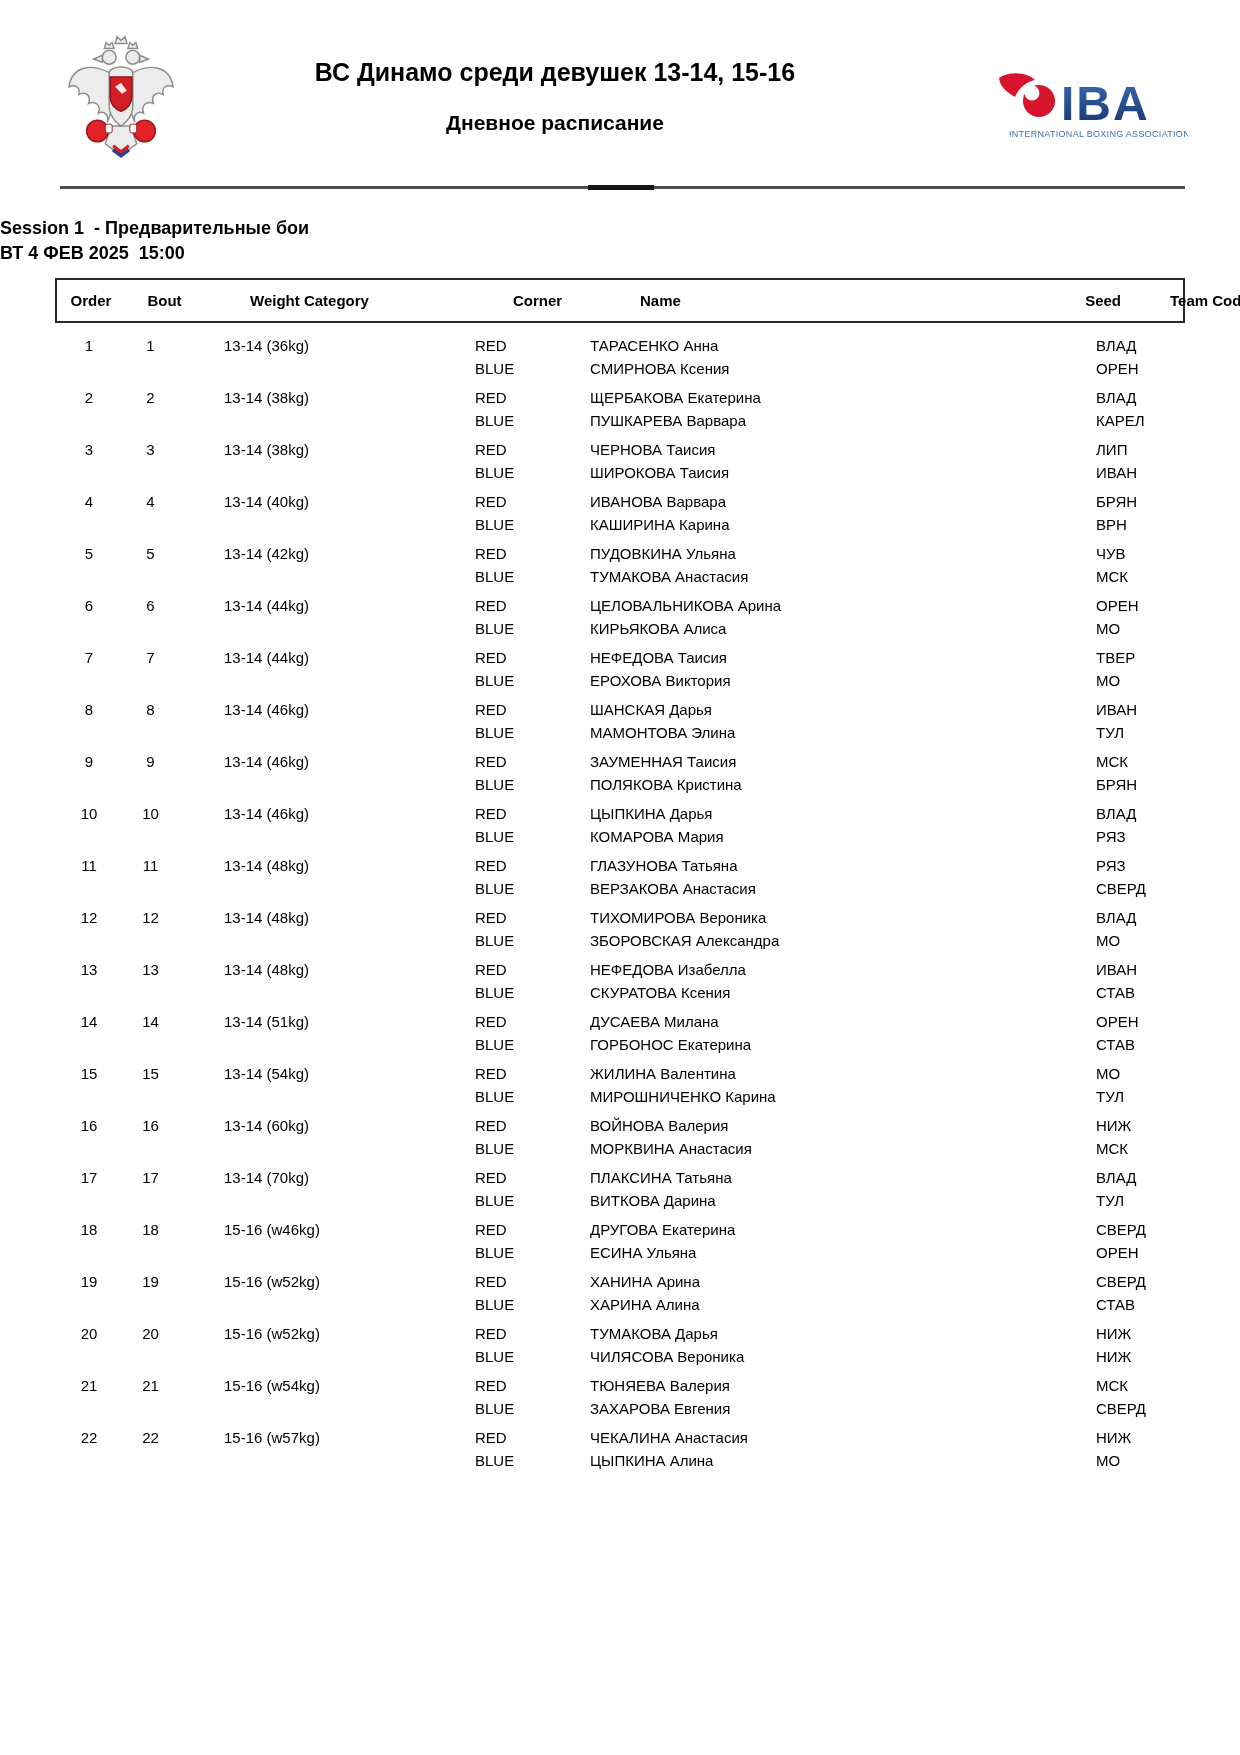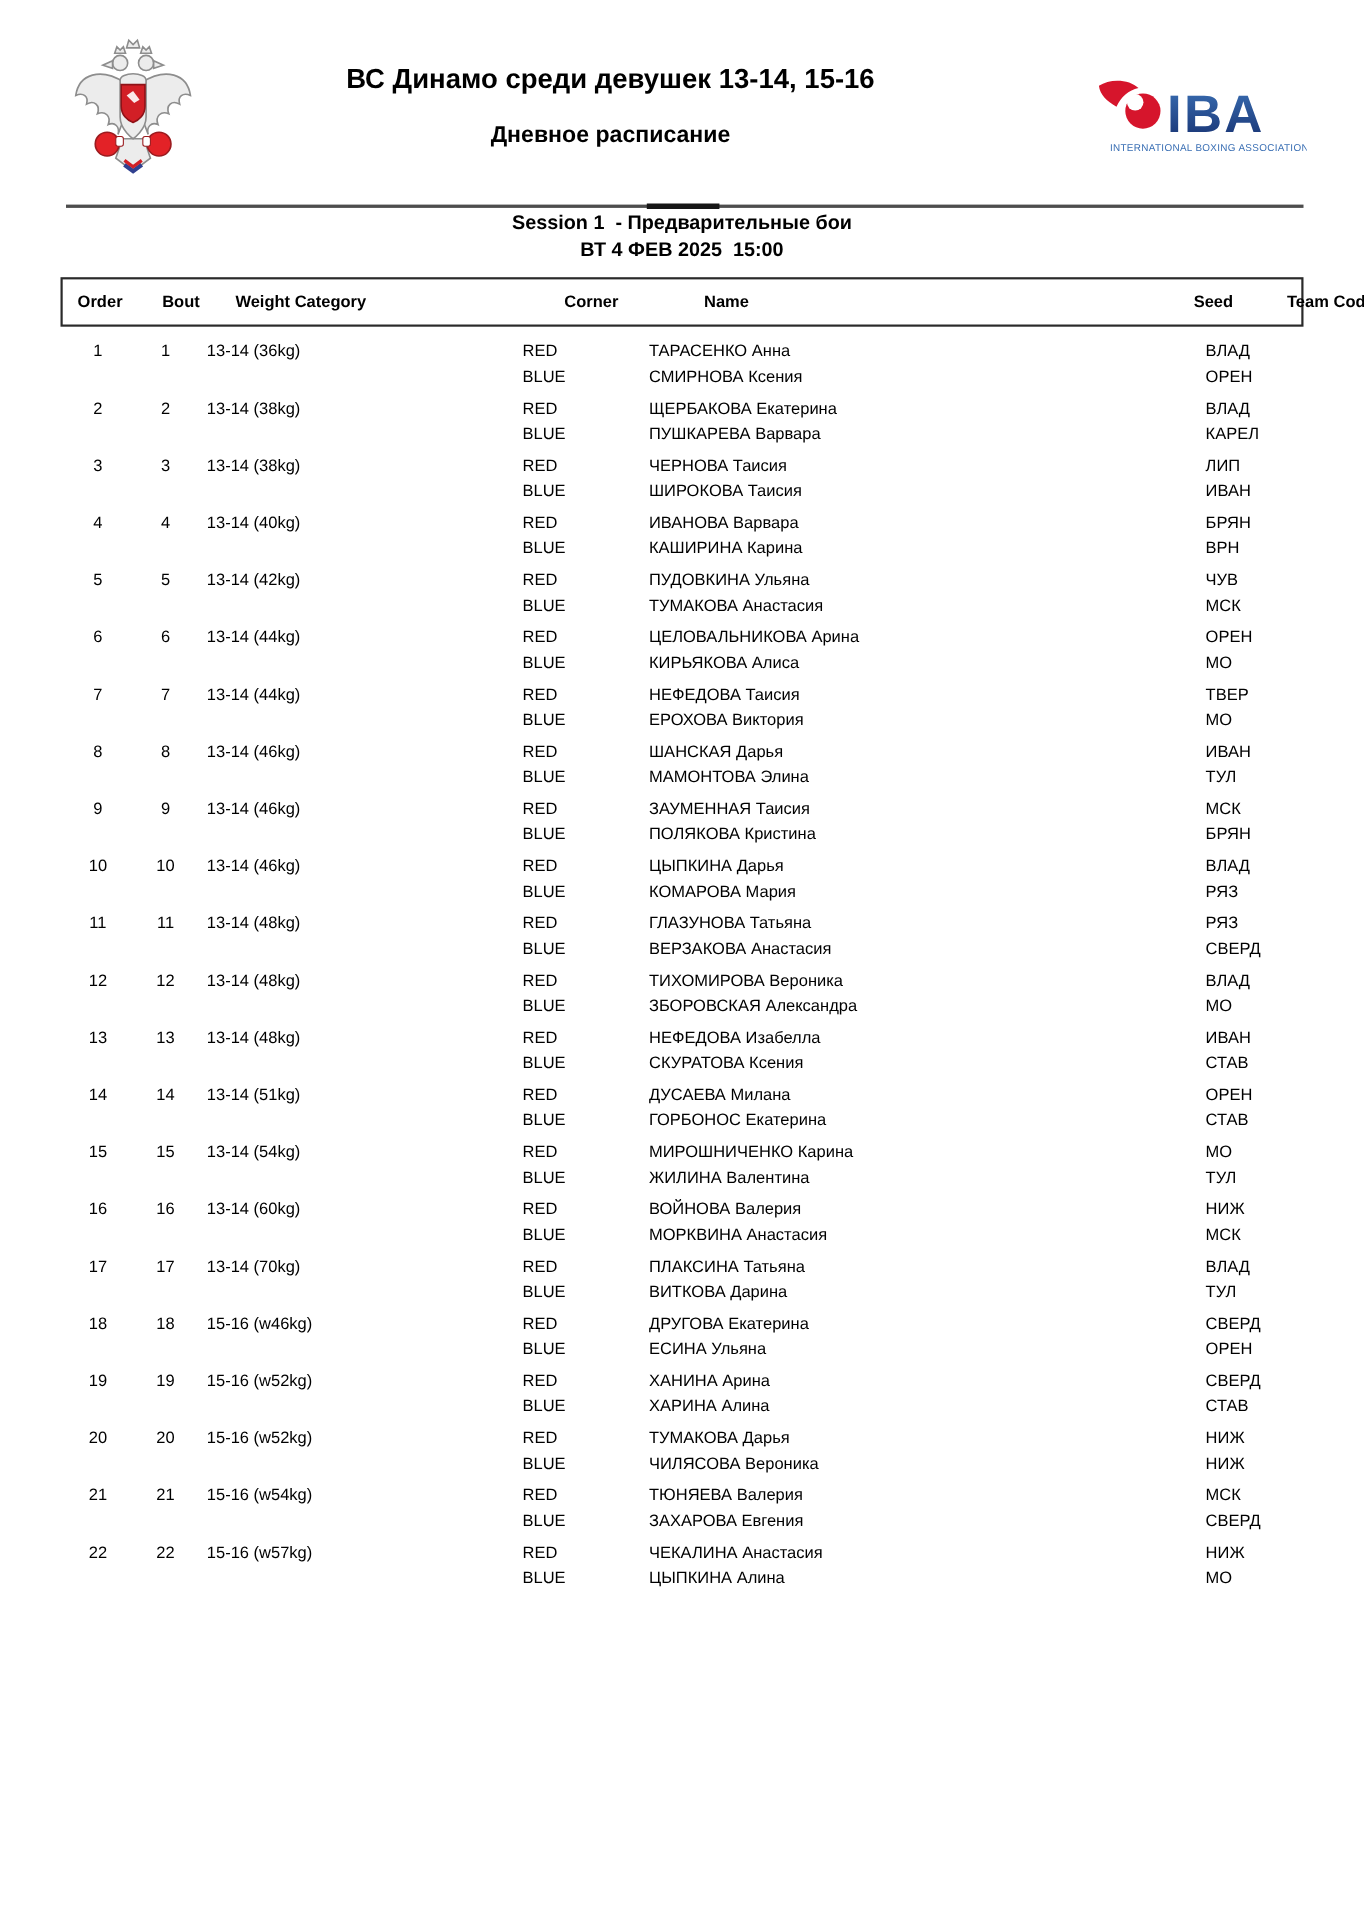--- a/index.html
+++ b/index.html
@@ -13,37 +13,37 @@
   .page-header { position:relative; height:190px; }
   .fed-emblem { position:absolute; left:62px; top:34px; width:118px; height:136px; }
   .title-block { position:absolute; left:180px; top:58px; width:750px; text-align:center; }
   .doc-title { font-size:25px; font-weight:bold; white-space:pre; }
   .doc-subtitle { font-size:21px; font-weight:bold; margin-top:24px; white-space:pre;text-align:center; }
   .iba-logo { position:absolute; left:993px; top:70px; width:195px; height:74px; }
   .header-rule { position:absolute; top:186px; left:60px; width:1125px; height:3px; background:#4d4d4d; }
   .header-rule-center { position:absolute; top:185px; left:588px; width:66px; height:5px; background:#161616; }
 
   
-  .session { text-align:center; }
+  .session { text-align:left; margin-top:26px; }
   .session-line { font-size:18px; font-weight:bold; line-height:25px; white-space:pre; }
 
   
   .schedule { margin:12px 55px 0 55px; width:1130px; }
   .grid-cols {
     display:grid;
     grid-template-columns:68px 55px 295px 115px 415px 80px 98px;
   }
   .table-header {
     border:2px solid #2a2a2a;
     height:41px; align-items:center;
     font-weight:bold; font-size:15px; line-height:17px;gap:12px;
   }
   .col-order  { text-align:center; }
   .col-bout   { text-align:center; }
-  .col-weight { padding-left:10px; }
+  .col-weight { padding-left:10px;margin-left:36px; }
   .col-corner { padding-left:2px; }
   .col-name   { padding-left:2px; }
   .col-seed   { text-align:right; padding-right:24px; }
   .col-team   { padding-left:13px; }
 
   .table-body { padding-top:11px; }
   .bout-row { font-size:15px; line-height:23px; margin-bottom:6px; }
   .bout-row .cell { vertical-align:top; }
   .two-line div { height:23px; }
 </style>
@@ -385,22 +385,22 @@
 
   <div class="bout-row grid-cols">
     <div class="cell col-order">15</div>
     <div class="cell col-bout">15</div>
     <div class="cell col-weight">13-14 (54kg)</div>
     <div class="cell col-corner two-line">
       <div>RED</div>
       <div>BLUE</div>
     </div>
     <div class="cell col-name two-line">
+      <div>ЖИЛИНА Валентина</div>
       <div>МИРОШНИЧЕНКО Карина</div>
-      <div>ЖИЛИНА Валентина</div>
     </div>
     <div class="cell col-seed"></div>
     <div class="cell col-team two-line">
       <div>МО</div>
       <div>ТУЛ</div>
     </div>
   </div>
 
   <div class="bout-row grid-cols">
     <div class="cell col-order">16</div>

